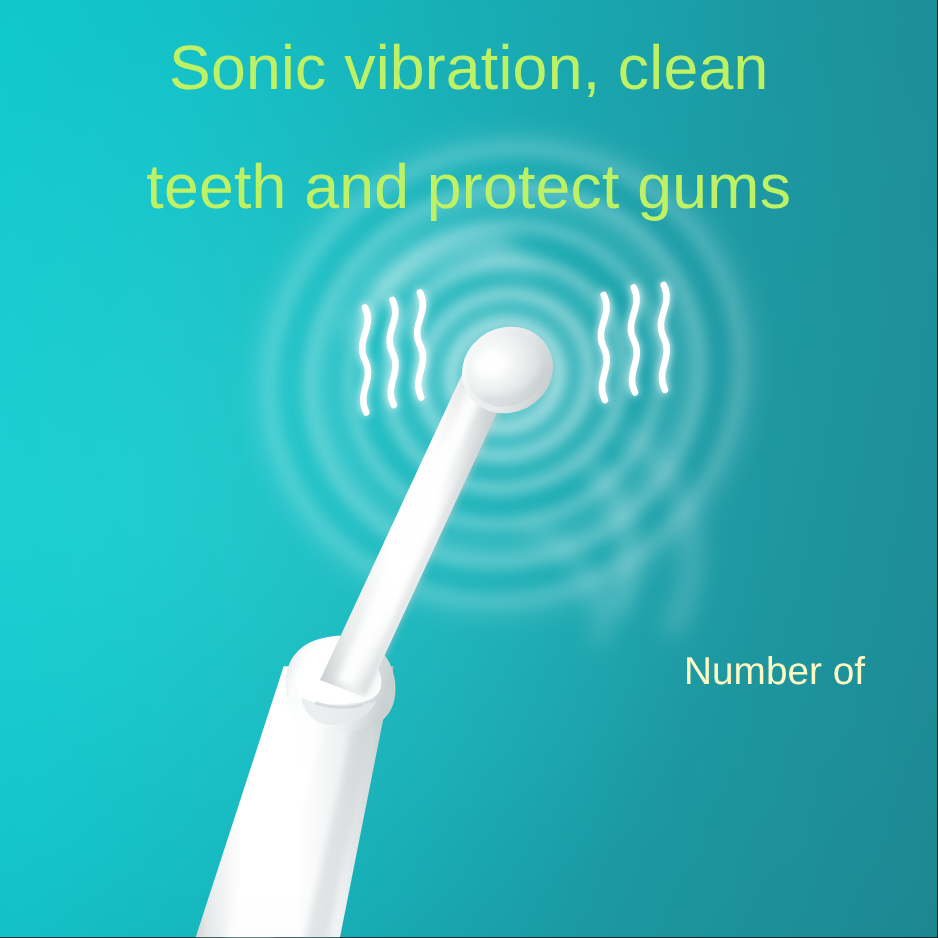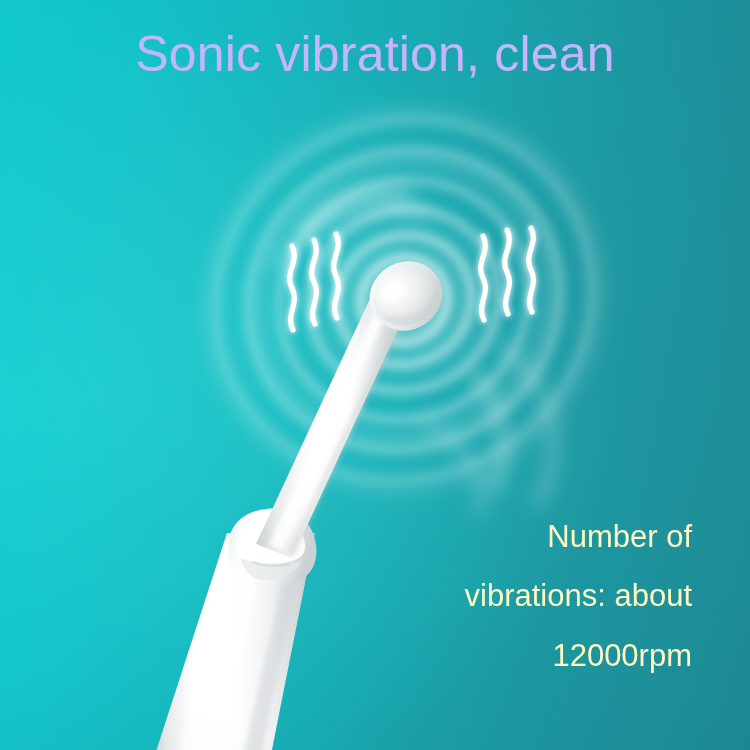--- a/index.html
+++ b/index.html
@@ -28,21 +28,21 @@
     inset: 0;
     background: radial-gradient(130% 110% at 35% 45%, rgba(255,255,255,0.05) 0%, rgba(0,0,0,0.0) 45%, rgba(0,0,0,0.08) 100%);
     pointer-events: none;
   }
 
   
   .headline {
     position: absolute;
     width: 100%;
     text-align: center;
-    color: #c4b5fd;
+    color: #bef264;
     font-size: 50px;
     font-weight: 400;
     letter-spacing: 0.2px;
     line-height: 1;
     white-space: nowrap;
   }
   #headline-1 { top: 29px; }
   #headline-2 { top: 124px; }
 
   
@@ -213,18 +213,17 @@
           <path d="M531,228 C539,244 523,254 531,270 C539,286 524,296 532,312"></path>
         </g>
 
       </g>
     </svg>
   </div>
 
   <div id="bg-vignette"></div>
 
   <div class="headline" id="headline-1">Sonic vibration, clean</div>
+  <div class="headline" id="headline-2">teeth and protect gums</div>
 
   <div class="spec-line" id="spec-1">Number of</div>
-  <div class="spec-line" id="spec-2">vibrations: about</div>
-  <div class="spec-line" id="spec-3">12000rpm</div>
 
 </div>
 
 </body></html>

